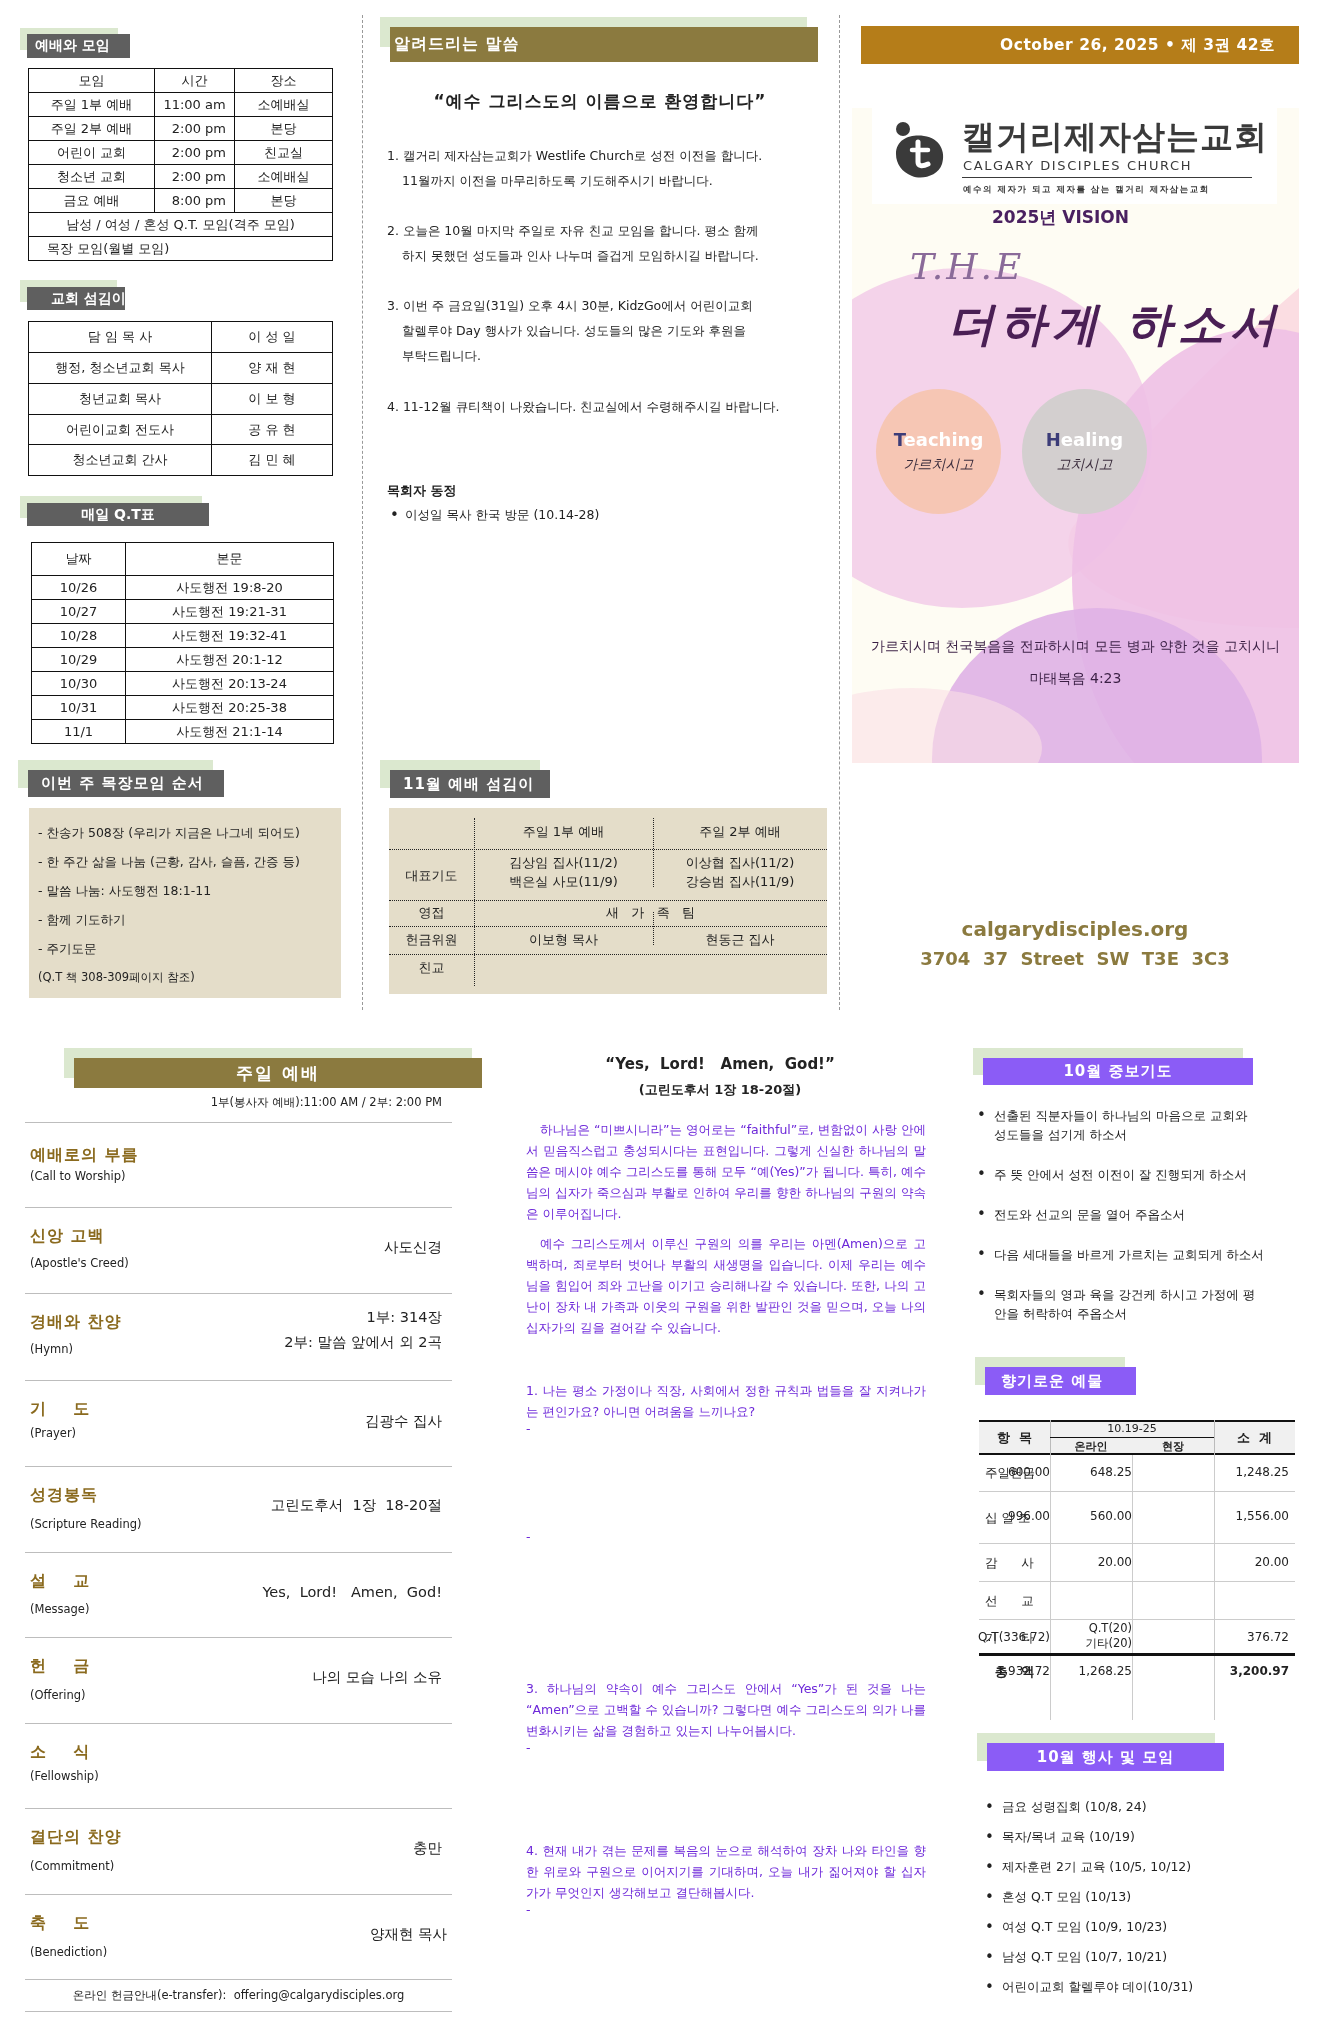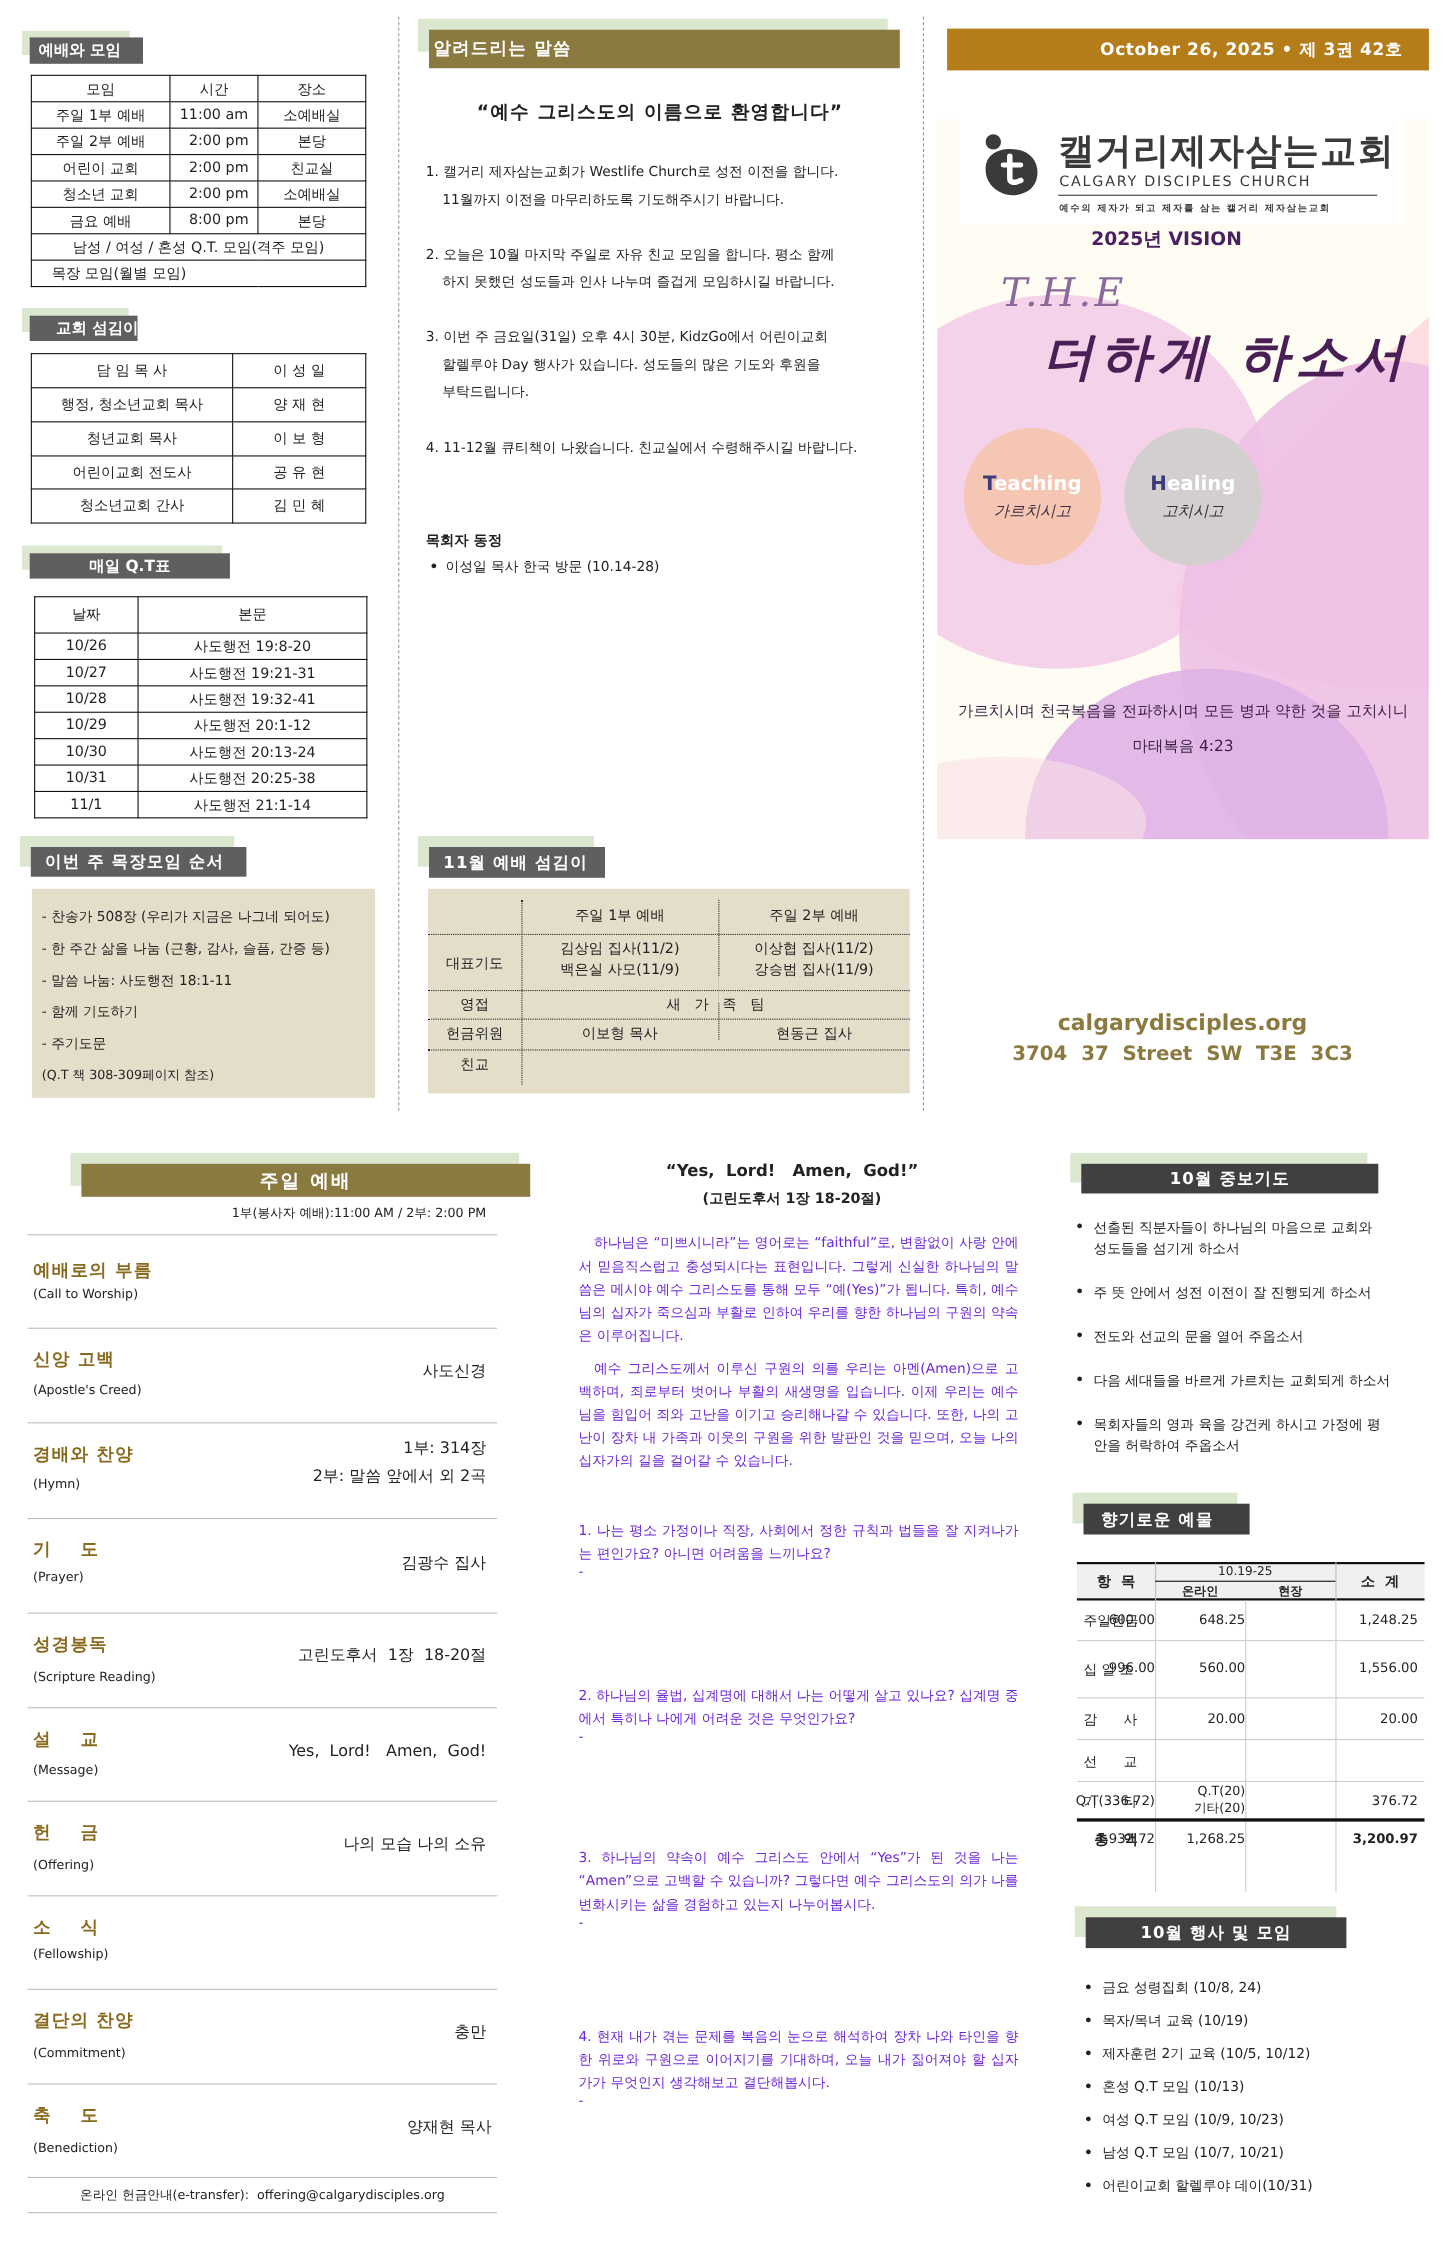--- a/index.html
+++ b/index.html
@@ -5,21 +5,21 @@
   * { box-sizing: border-box; margin: 0; padding: 0; }
   html, body { width: 1320px; height: 2040px; background: #ffffff; overflow: hidden; }
   body { position: relative; font-family: "DejaVu Sans", "Liberation Sans", sans-serif; color: #222; font-size: 13px; }
   .abs { position: absolute; }
 
   
   .tab-wrap { position: absolute; }
   .tab-wrap .tab-bg { position: absolute; left: 0; top: 0; background: #dbe8cf; }
   .tab-wrap .tab-fg { position: absolute; color: #fff; font-weight: bold; white-space: nowrap; display: flex; align-items: center; }
   .tab-gray { background: #5f5f5f; }
-  .tab-gray2 { background: #404040; }
+  .tab-gray2 { background: #8b5cf6; }
   .tab-olive { background: #8b7a3f; }
 
   
   table { border-collapse: collapse; }
   .grid td { border: 1.5px solid #111; text-align: center; font-size: 13px; height: 24px; padding: 0 4px; white-space: nowrap; }
 
   .dashv { position: absolute; width: 0; border-left: 1.5px dashed #999; }
 
   
   .wo-row { position: absolute; left: 25px; width: 427px; border-bottom: 1.5px solid #bdbdbd; }
@@ -354,21 +354,20 @@
 <div class="abs" style="left:500px;width:440px;top:1081px;text-align:center;font-size:13px;font-weight:bold;">(고린도후서 1장 18-20절)</div>
 
 <div class="abs body-p" style="left:526px;width:400px;top:1119px;text-indent:14px;">하나님은 “미쁘시니라”는 영어로는 “faithful”로, 변함없이 사랑 안에서 믿음직스럽고 충성되시다는 표현입니다. 그렇게 신실한 하나님의 말씀은 메시야 예수 그리스도를 통해 모두 “예(Yes)”가 됩니다. 특히, 예수님의 십자가 죽으심과 부활로 인하여 우리를 향한 하나님의 구원의 약속은 이루어집니다.</div>
 <div class="abs body-p" style="left:526px;width:400px;top:1233px;text-indent:14px;">예수 그리스도께서 이루신 구원의 의를 우리는 아멘(Amen)으로 고백하며, 죄로부터 벗어나 부활의 새생명을 입습니다. 이제 우리는 예수님을 힘입어 죄와 고난을 이기고 승리해나갈 수 있습니다. 또한, 나의 고난이 장차 내 가족과 이웃의 구원을 위한 발판인 것을 믿으며, 오늘 나의 십자가의 길을 걸어갈 수 있습니다.</div>
 
 <div class="abs body-p" style="left:526px;width:400px;top:1380px;">
   <div>1. 나는 평소 가정이나 직장, 사회에서 정한 규칙과 법들을 잘 지켜나가는 편인가요? 아니면 어려움을 느끼나요?</div>
   <div style="line-height:14px;">-</div>
 </div>
 <div class="abs body-p" style="left:526px;width:400px;top:1530px;">
-  <div>2. 하나님의 율법, 십계명에 대해서 나는 어떻게 살고 있나요? 십계명 중에서 특히나 나에게 어려운 것은 무엇인가요?</div>
   <div style="line-height:14px;">-</div>
 </div>
 <div class="abs body-p" style="left:526px;width:400px;top:1678px;">
   <div>3. 하나님의 약속이 예수 그리스도 안에서 “Yes”가 된 것을 나는 “Amen”으로 고백할 수 있습니까? 그렇다면 예수 그리스도의 의가 나를 변화시키는 삶을 경험하고 있는지 나누어봅시다.</div>
   <div style="line-height:14px;">-</div>
 </div>
 <div class="abs body-p" style="left:526px;width:400px;top:1840px;">
   <div>4. 현재 내가 겪는 문제를 복음의 눈으로 해석하여 장차 나와 타인을 향한 위로와 구원으로 이어지기를 기대하며, 오늘 내가 짊어져야 할 십자가가 무엇인지 생각해보고 결단해봅시다.</div>
   <div style="line-height:14px;">-</div>
 </div>

